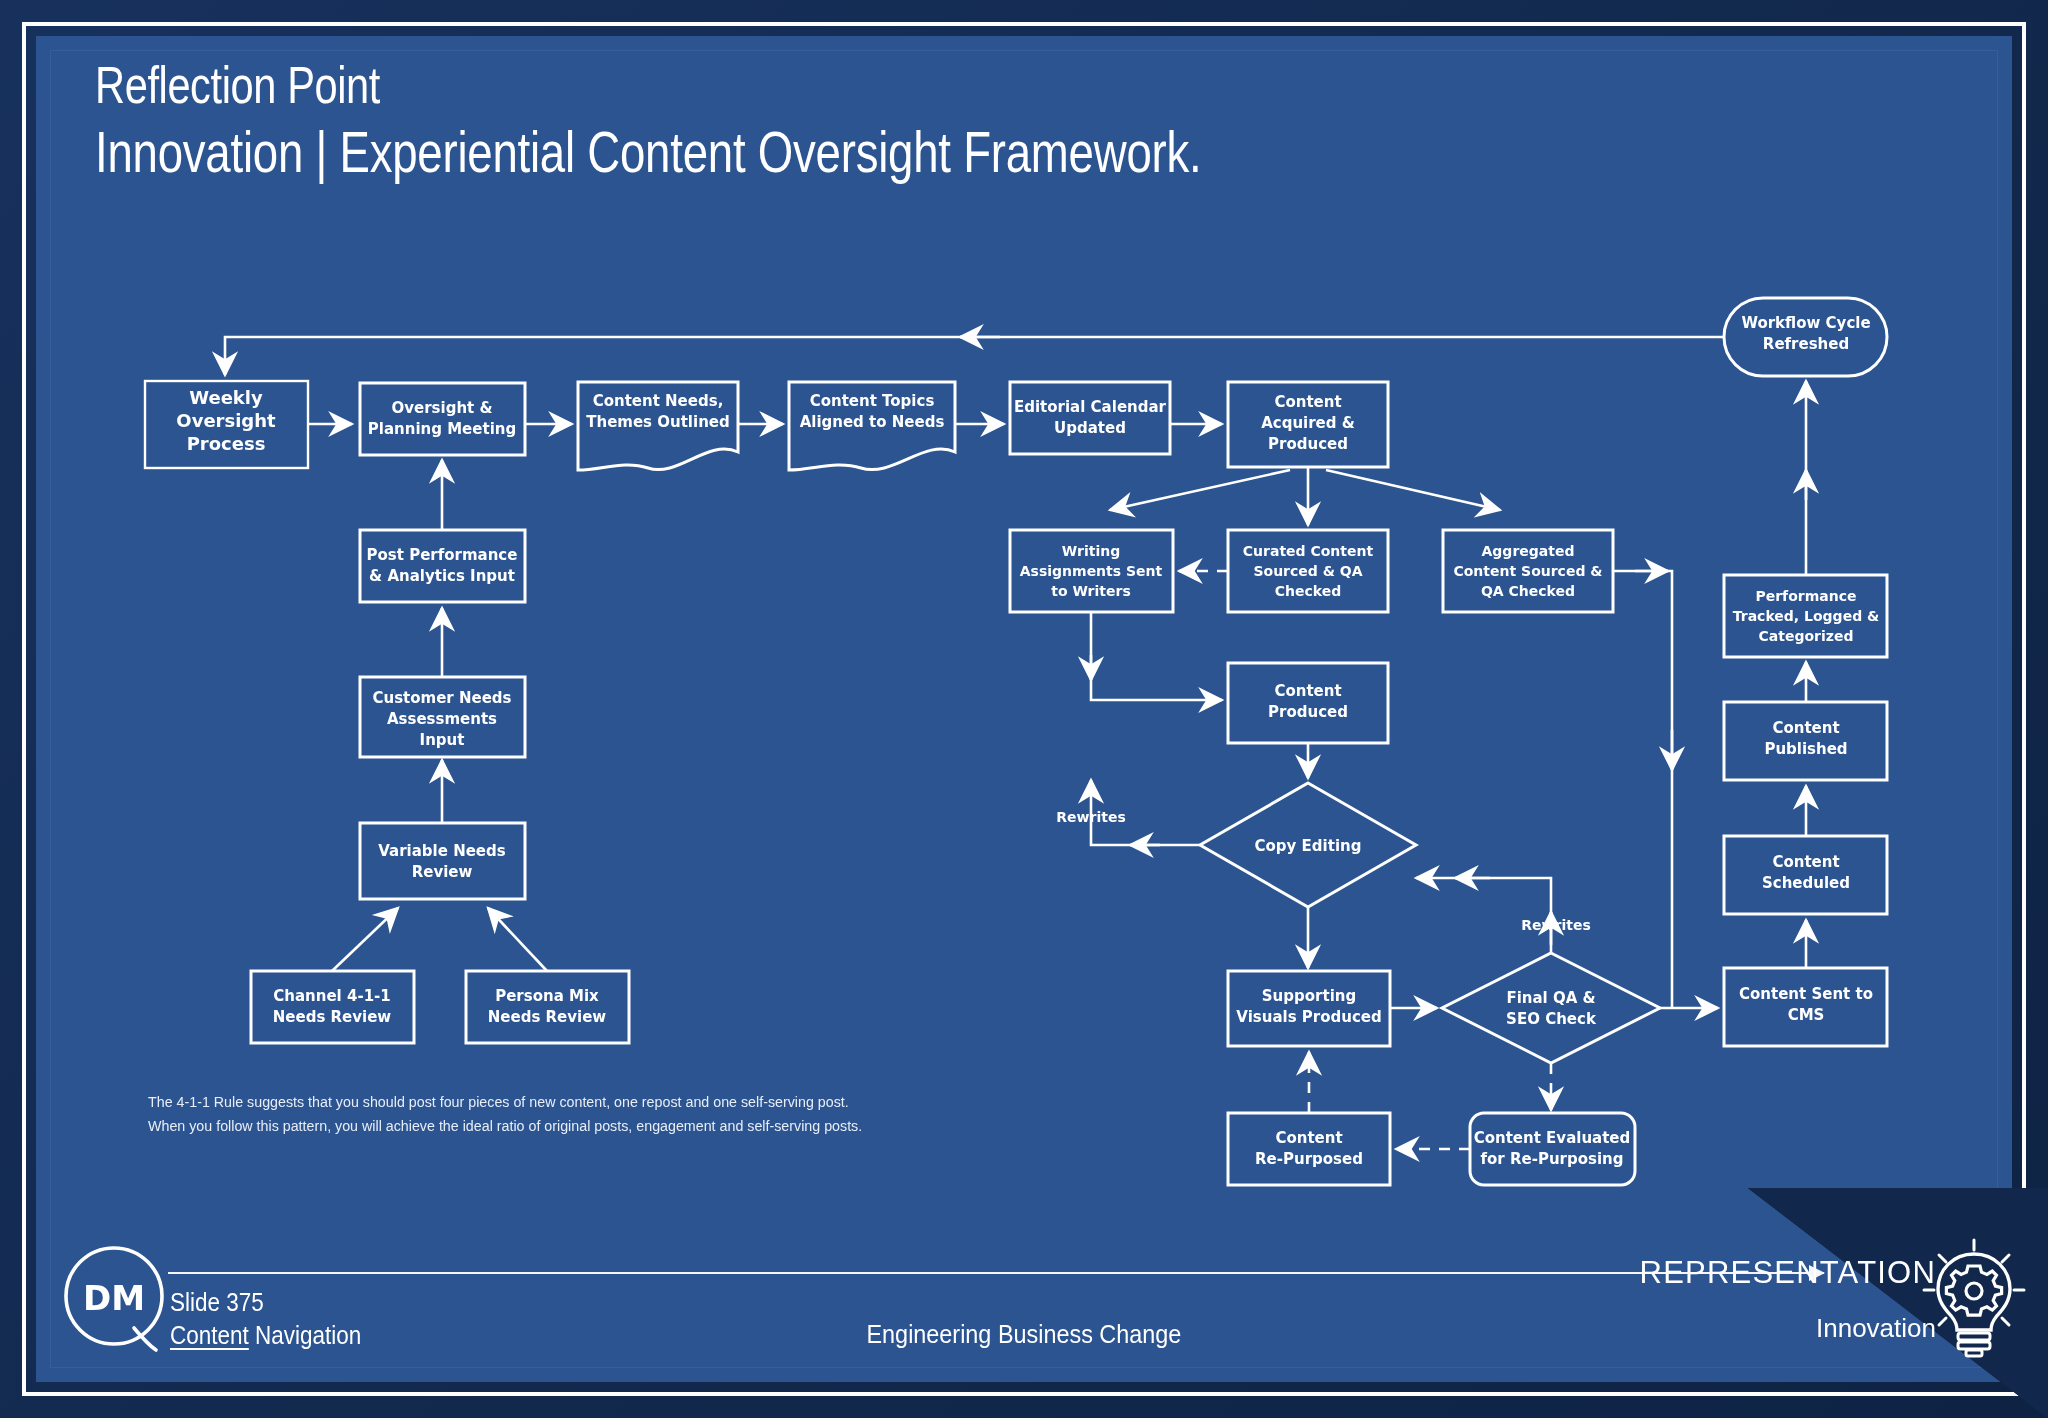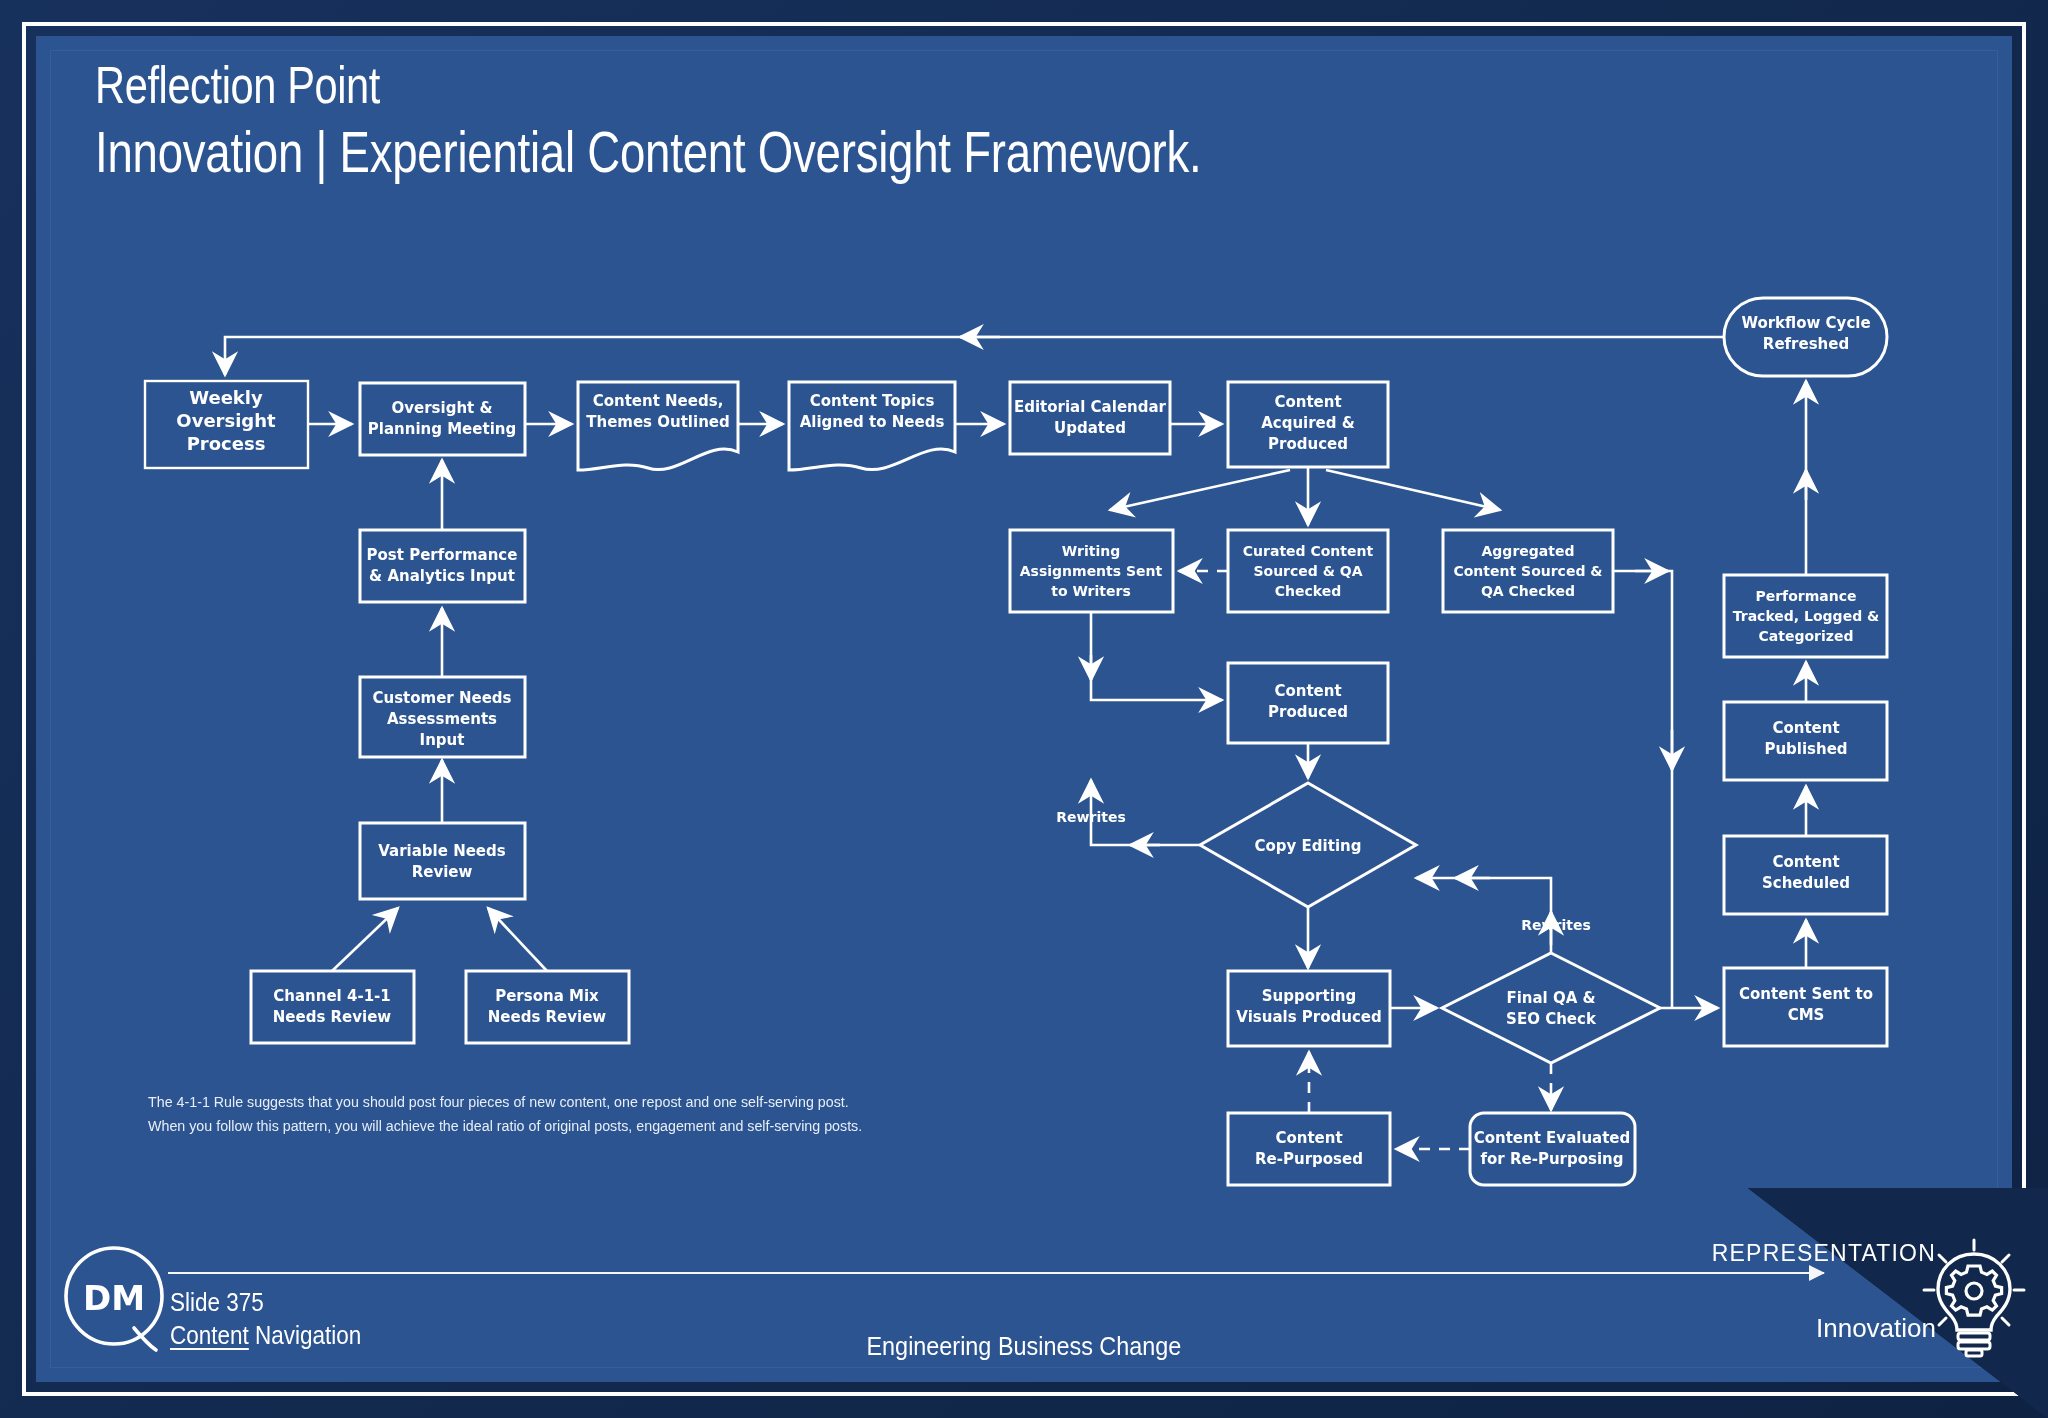--- a/index.html
+++ b/index.html
@@ -84,31 +84,31 @@
     border-bottom:8px solid transparent;
   }
   .slide-meta{
     position:absolute; left:170px; bottom:30px;
     color:#ffffff; font-size:25px; line-height:1.32;
     font-family:"Liberation Sans Narrow","Liberation Sans",sans-serif;
     transform:scaleX(0.9); transform-origin:left bottom;
   }
   .slide-meta .u{ text-decoration:underline; text-underline-offset:4px; }
   .footer-center{
-    position:absolute; left:0; right:0; bottom:20px; text-align:center;
+    position:absolute; left:0; right:0; bottom:32px; text-align:center;
     color:#ffffff; font-size:26px;
     font-family:"Liberation Sans Narrow","Liberation Sans",sans-serif;
   }
   .footer-center span{ display:inline-block; transform:scaleX(0.9); }
   .footer-right{
     position:absolute; right:112px; bottom:38px; text-align:right;
     color:#ffffff;
     font-family:"Liberation Sans Narrow","Liberation Sans",sans-serif;
   }
-  .fr-top{ font-size:23px; letter-spacing:1.2px; margin-bottom:46px; }
+  .fr-top{ font-size:31px; letter-spacing:1.2px; margin-bottom:22px; }
   .fr-bot{ font-size:26px; }
   .bulb-wrap{ position:absolute; right:18px; bottom:24px; width:112px; height:120px; z-index:7;}
 
   
   #flow{ position:absolute; left:0; top:0; width:2048px; height:1418px; z-index:5; }
   #flow text{
     font-family:"DejaVu Sans","Liberation Sans",sans-serif;
     fill:#ffffff; font-weight:700; text-anchor:middle;
   }
   .nlabel{ font-size:15px; }

